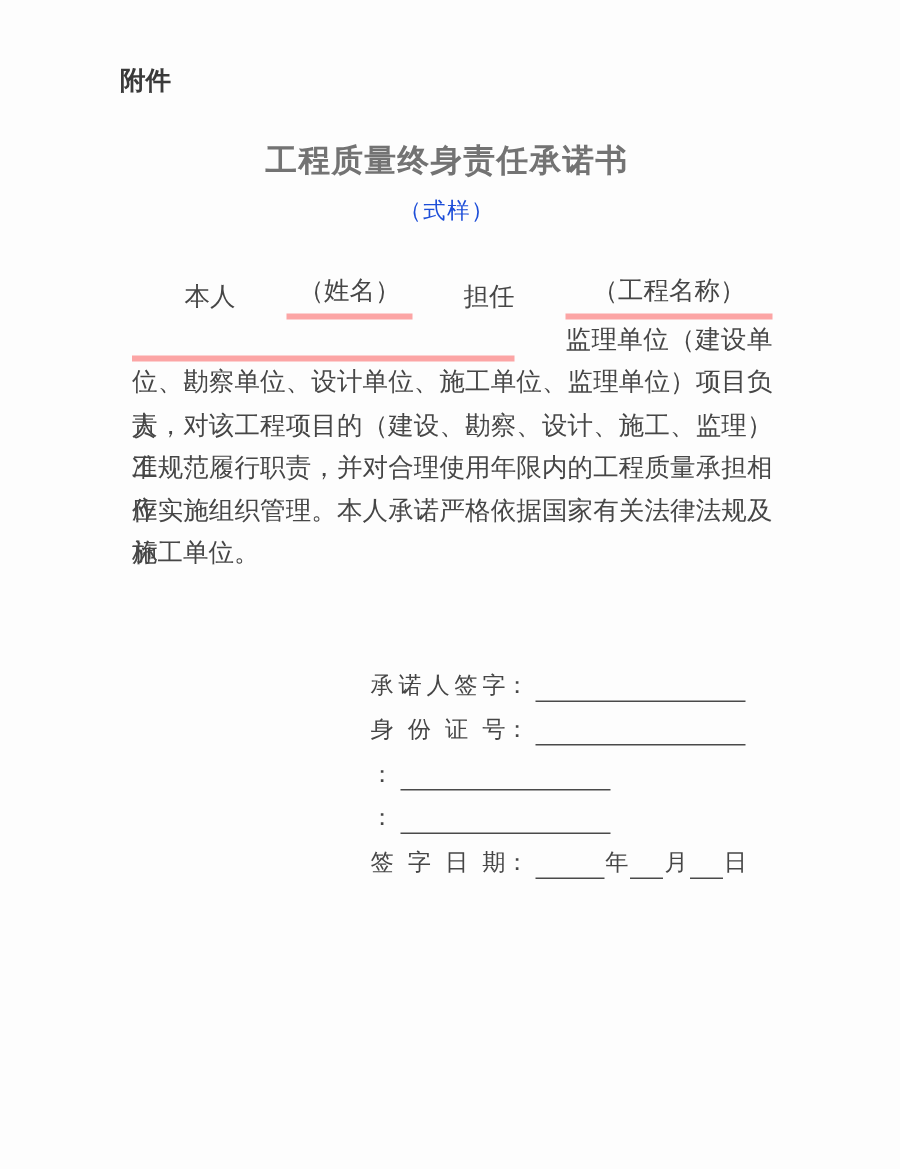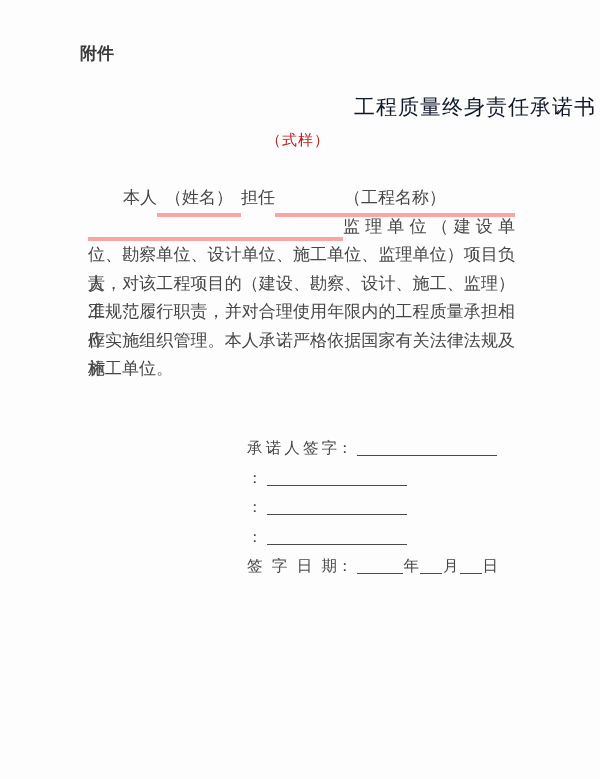--- a/index.html
+++ b/index.html
@@ -23,52 +23,53 @@
     font-size: 17px;
     font-weight: bold;
     color: #3a3a3a;
     font-family: "Liberation Sans", "DejaVu Sans", sans-serif;
   }
   .doc-title {
     position: absolute;
     left: 0;
     top: 93px;
     width: 100%;
-    text-align: right;
+    text-align: center;
     font-size: 21px;
-    font-weight: normal;
+    font-weight: bold;
     letter-spacing: 1px;
-    color: #0f172a;
+    color: #737373;
     font-family: "Liberation Sans", "DejaVu Sans", sans-serif;
   }
   .doc-subtitle {
     position: absolute;
     left: 0;
     top: 131px;
     width: 100%;
     text-align: center;
     font-size: 15px;
-    color: #b91c1c;
+    color: #1d4ed8;
     letter-spacing: 1px;
   }
   .body-text {
     position: absolute;
     left: 88px;
     top: 184px;
     width: 427px;
     font-size: 17px;
     line-height: 28.5px;
     color: #464646;
   }
   .bline {
     height: 28.5px;
   }
   .flexline {
     display: flex;
-    align-items: flex-start;
+    align-items: flex-end;
+    gap: 34px;
   }
   .l1 {
     padding-left: 35px;
   }
   .blank {
     display: inline-block;
     border-bottom: 4px solid #fca5a5;
     text-align: center;
     white-space: nowrap;
   }
@@ -89,21 +90,21 @@
   .sig-block {
     position: absolute;
     left: 247px;
     top: 438px;
     width: 280px;
     font-size: 15.5px;
     color: #464646;
   }
   .sig-row {
     display: flex;
-    align-items: flex-start;
+    align-items: flex-end;
     height: 29.5px;
   }
   .sig-label {
     display: inline-block;
     width: 90px;
     text-align: justify;
     text-align-last: justify;
   }
   .sig-colon {
     display: inline-block;
@@ -155,20 +156,21 @@
 
   <div class="sig-block">
 
     <div class="sig-row">
       <span class="sig-label">承诺人签字</span>
       <span class="sig-colon">：</span>
       <span class="sig-line"></span>
     </div>
 
     <div class="sig-row">
+      <span class="sig-label">身份证号</span>
       <span class="sig-colon">：</span>
       <span class="sig-line"></span>
     </div>
 
     <div class="sig-row">
       <span class="sig-colon">：</span>
       <span class="sig-line"></span>
     </div>
 
     <div class="sig-row">

